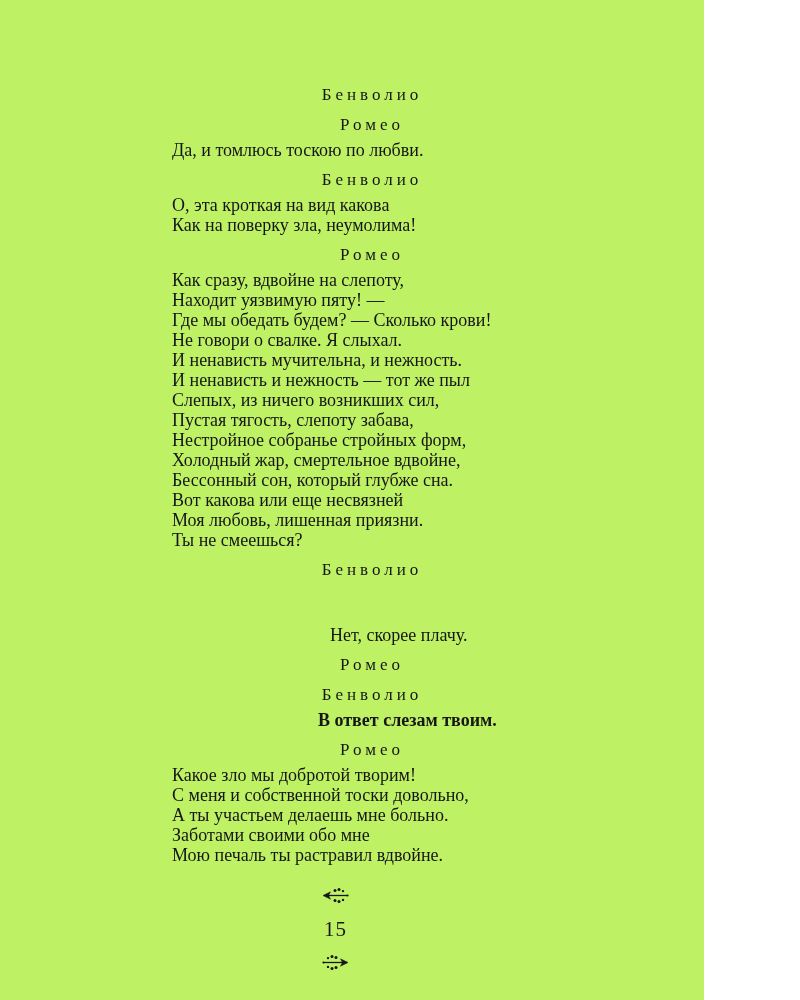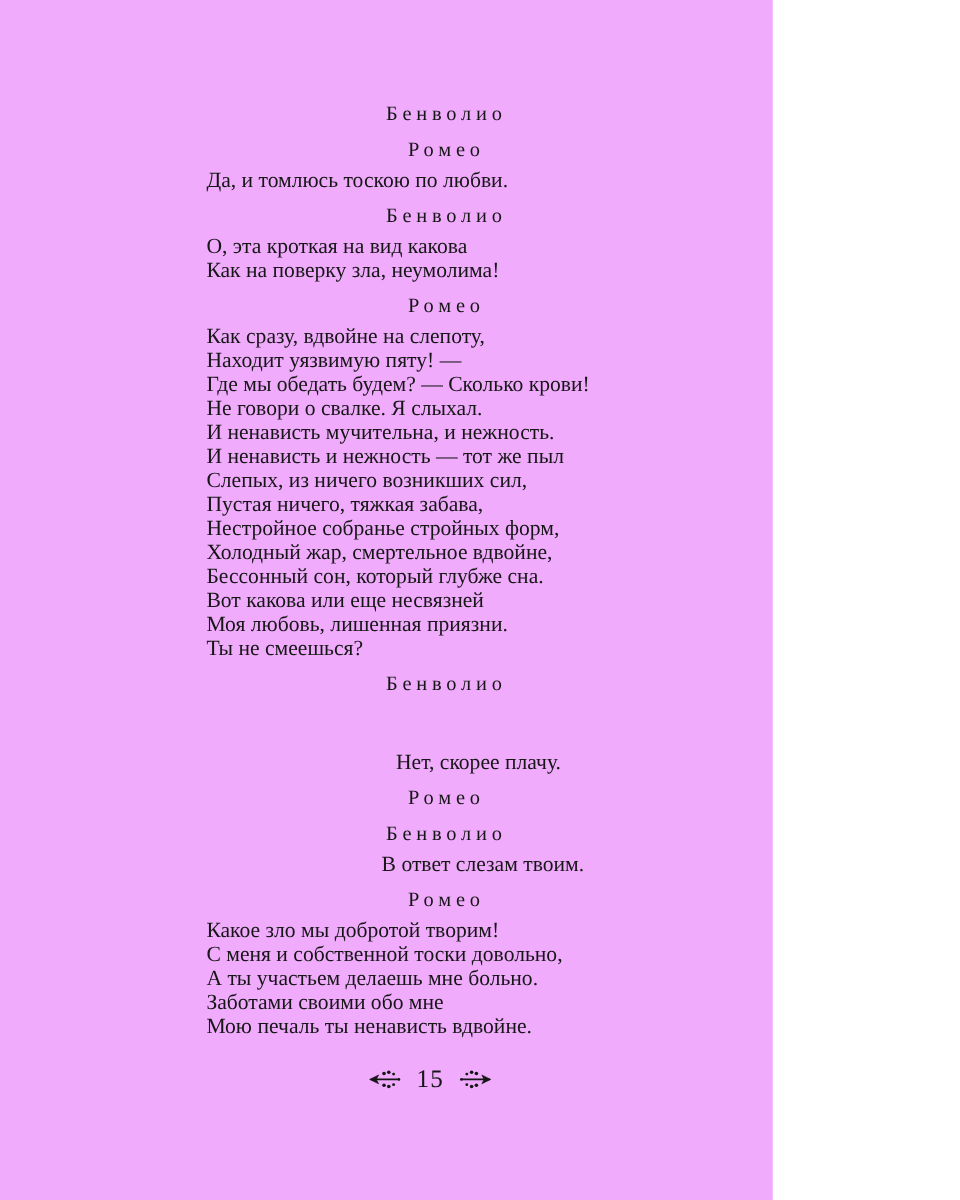--- a/index.html
+++ b/index.html
@@ -2,23 +2,23 @@
 <html lang="ru"><head>
 <meta charset="utf-8">
 <style>
   html, body {
     margin: 0;
     padding: 0;
     background: #ffffff;
   }
   .page {
     position: relative;
-    width: 644px;
+    width: 704px;
     height: 1000px;
-    background: #f0abfc;
+    background: #bef264;
     color: #161616;
     font-family: "Liberation Serif", "DejaVu Serif", serif;
     overflow: hidden;
   }
   .content {
     position: absolute;
     left: 172px;
     top: 75px;
     width: 400px;
     font-size: 18px;
@@ -30,28 +30,29 @@
     letter-spacing: 4px;
     margin: 10px 0 5px 0;
     font-size: 17px;
   }
   .vline {
     display: block;
     white-space: nowrap;
   }
   .indent-a { padding-left: 251px; }  
   .indent-b { padding-left: 158px; margin-top: 45px; }  
-  .indent-c { padding-left: 146px; }  
+  .indent-c { padding-left: 146px; font-weight: bold; }  
   .footer {
     position: absolute;
-    left: 307px;
+    left: 322px;
     top: 887px;
     display: flex;
     align-items: center;
     gap: 13px;
+    flex-direction: column;
   }
   .page-number {
     font-size: 21px;
     line-height: 24px;
     letter-spacing: 1px;
   }
   .ornament svg { display: block; }
   .ornament.flip svg { transform: scaleX(-1); }
 </style>
 </head>
@@ -70,42 +71,42 @@
     <span class="vline">Как на поверку зла, неумолима!</span>
 
     <span class="speaker">Ромео</span>
     <span class="vline">Как сразу, вдвойне на слепоту,</span>
     <span class="vline">Находит уязвимую пяту! —</span>
     <span class="vline">Где мы обедать будем? — Сколько крови!</span>
     <span class="vline">Не говори о свалке. Я слыхал.</span>
     <span class="vline">И ненависть мучительна, и нежность.</span>
     <span class="vline">И ненависть и нежность — тот же пыл</span>
     <span class="vline">Слепых, из ничего возникших сил,</span>
-    <span class="vline">Пустая ничего, тяжкая забава,</span>
+    <span class="vline">Пустая тягость, слепоту забава,</span>
     <span class="vline">Нестройное собранье стройных форм,</span>
     <span class="vline">Холодный жар, смертельное вдвойне,</span>
     <span class="vline">Бессонный сон, который глубже сна.</span>
     <span class="vline">Вот какова или еще несвязней</span>
     <span class="vline">Моя любовь, лишенная приязни.</span>
     <span class="vline">Ты не смеешься?</span>
 
     <span class="speaker">Бенволио</span>
     <span class="vline indent-b">Нет, скорее плачу.</span>
 
     <span class="speaker">Ромео</span>
 
     <span class="speaker">Бенволио</span>
     <span class="vline indent-c">В ответ слезам твоим.</span>
 
     <span class="speaker">Ромео</span>
     <span class="vline">Какое зло мы добротой творим!</span>
     <span class="vline">С меня и собственной тоски довольно,</span>
     <span class="vline">А ты участьем делаешь мне больно.</span>
     <span class="vline">Заботами своими обо мне</span>
-    <span class="vline">Мою печаль ты ненависть вдвойне.</span>
+    <span class="vline">Мою печаль ты растравил вдвойне.</span>
 
   </div>
 
   <div class="footer">
     <span class="ornament">
       <svg width="27" height="17" viewBox="0 0 27 17" xmlns="http://www.w3.org/2000/svg">
         <g stroke="#161616" fill="#161616">
           <line x1="2" y1="8.5" x2="25.5" y2="8.5" stroke-width="1.3"></line>
           <path d="M1,8.5 L8.5,4.8 L6.6,8.5 L8.5,12.2 Z" stroke-width="0.5"></path>
           <circle cx="13" cy="3.6" r="1.5" stroke="none"></circle>

